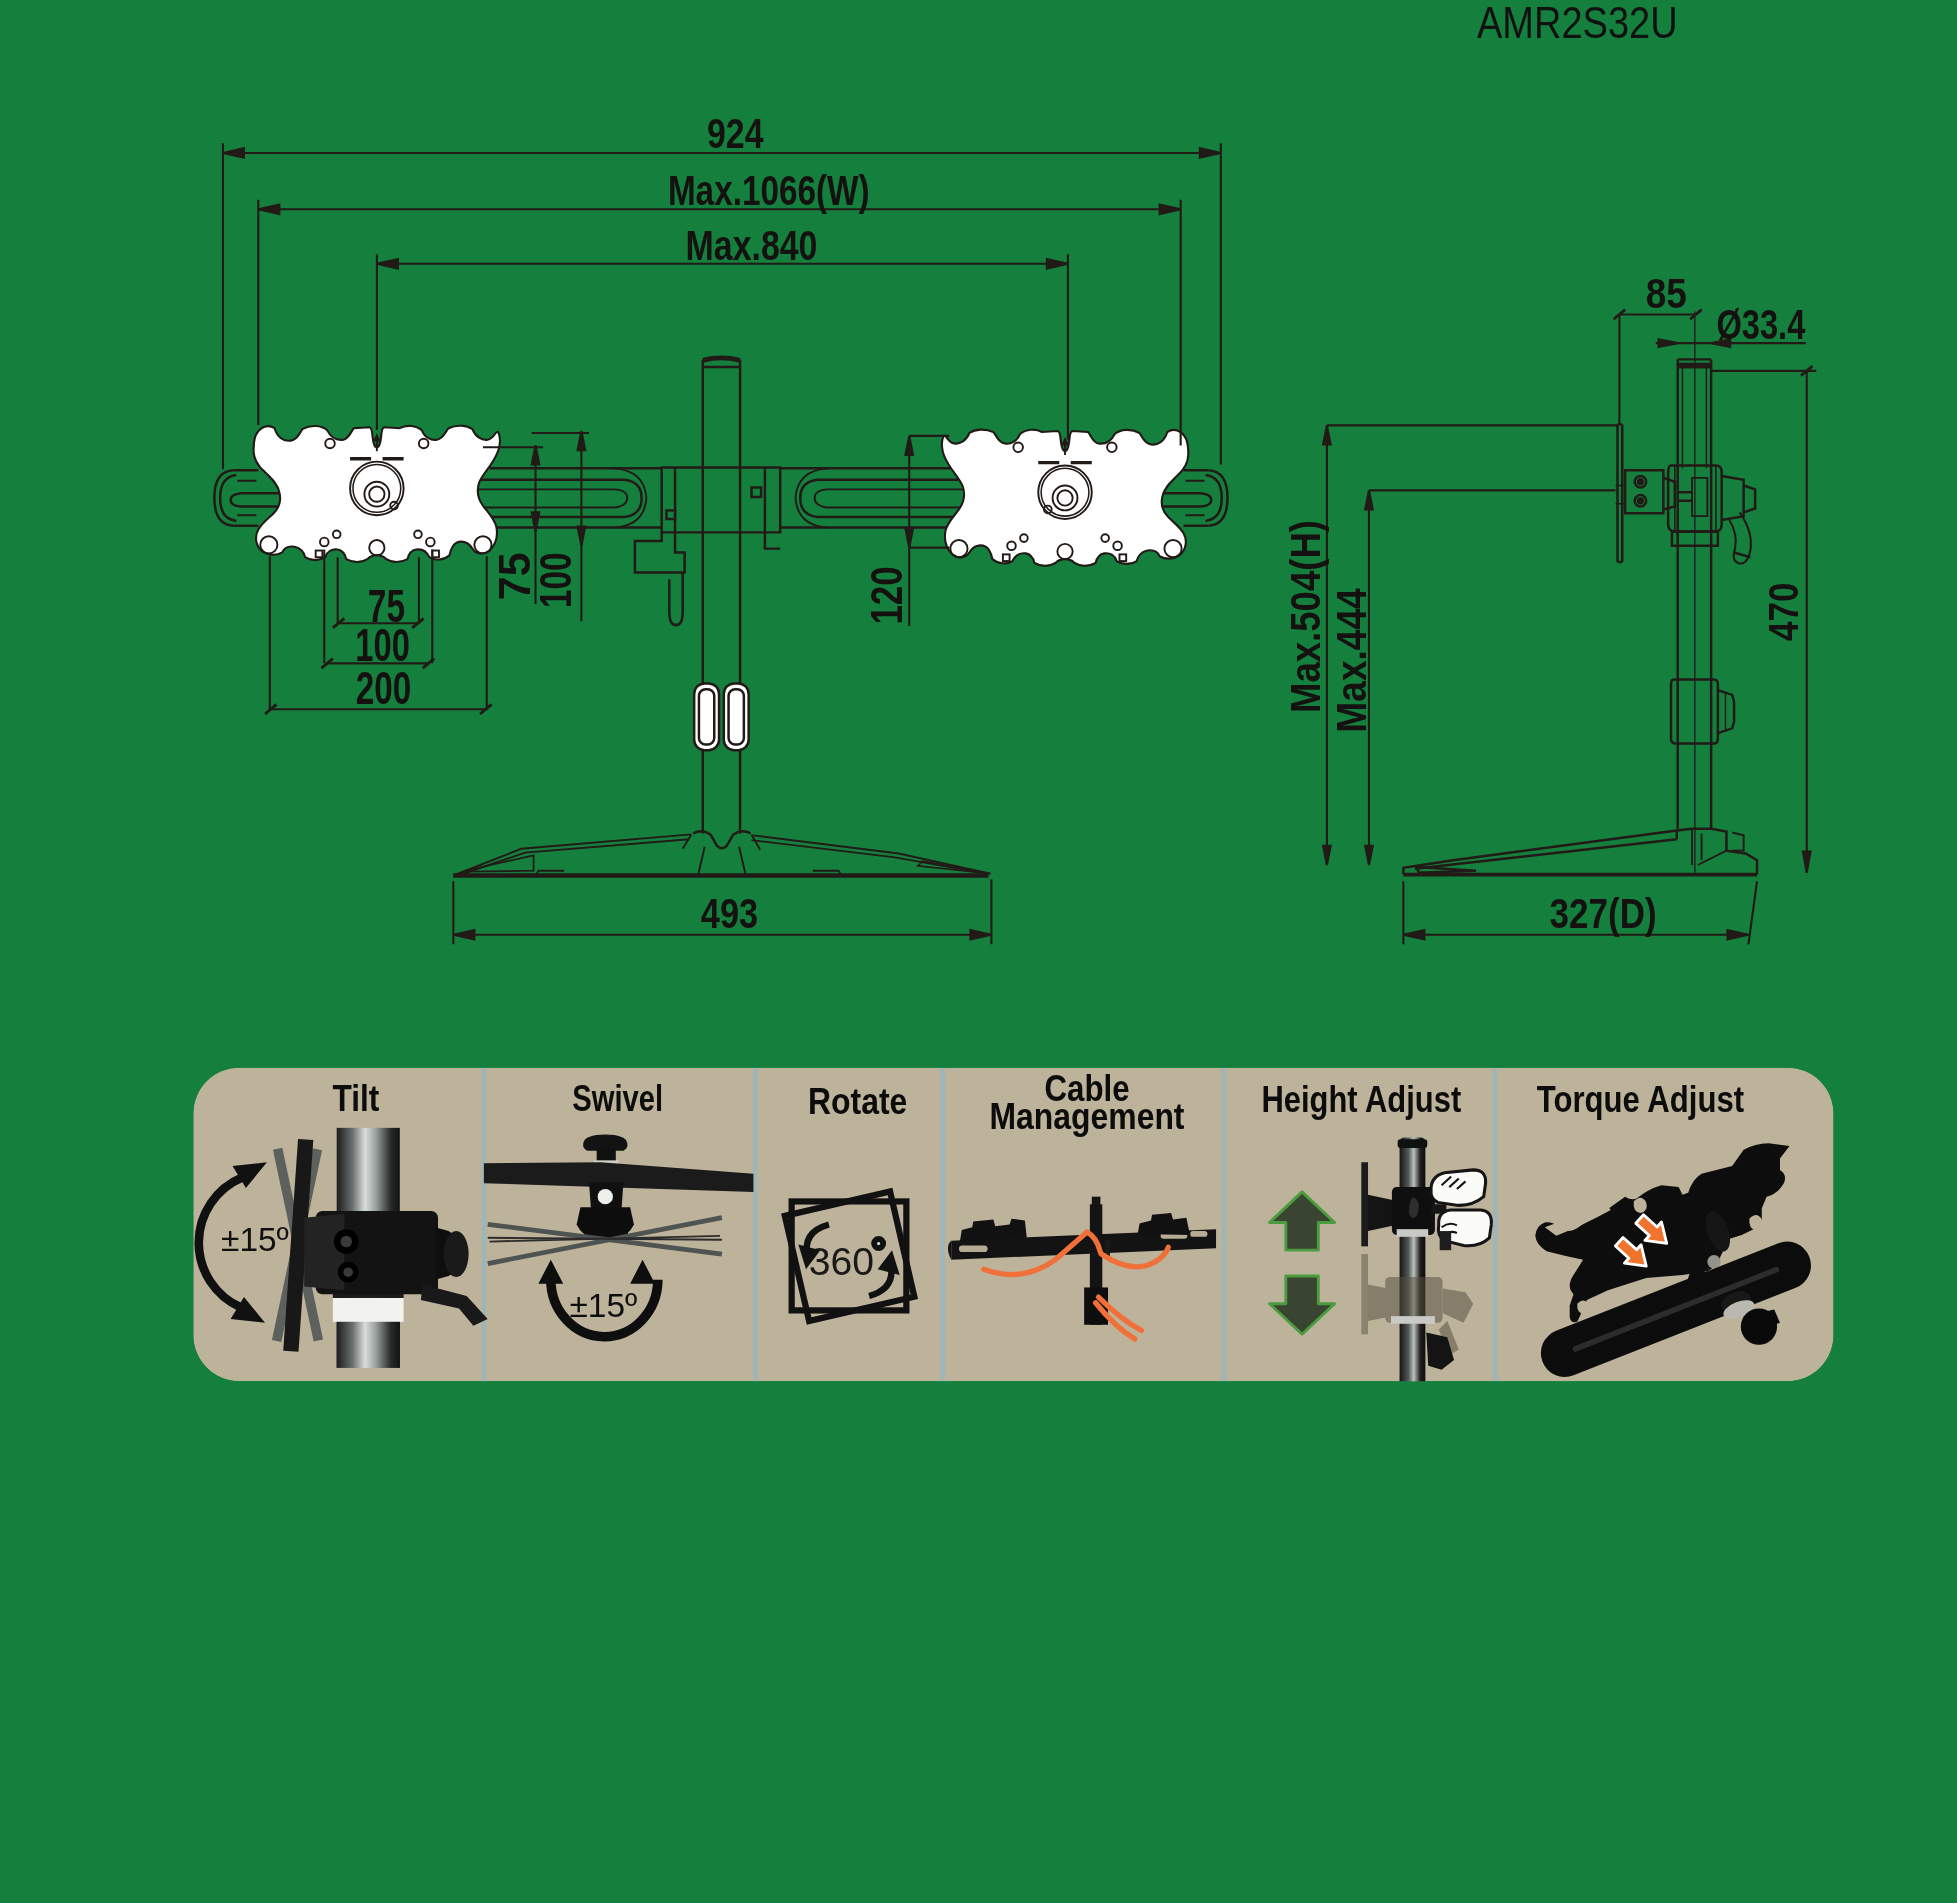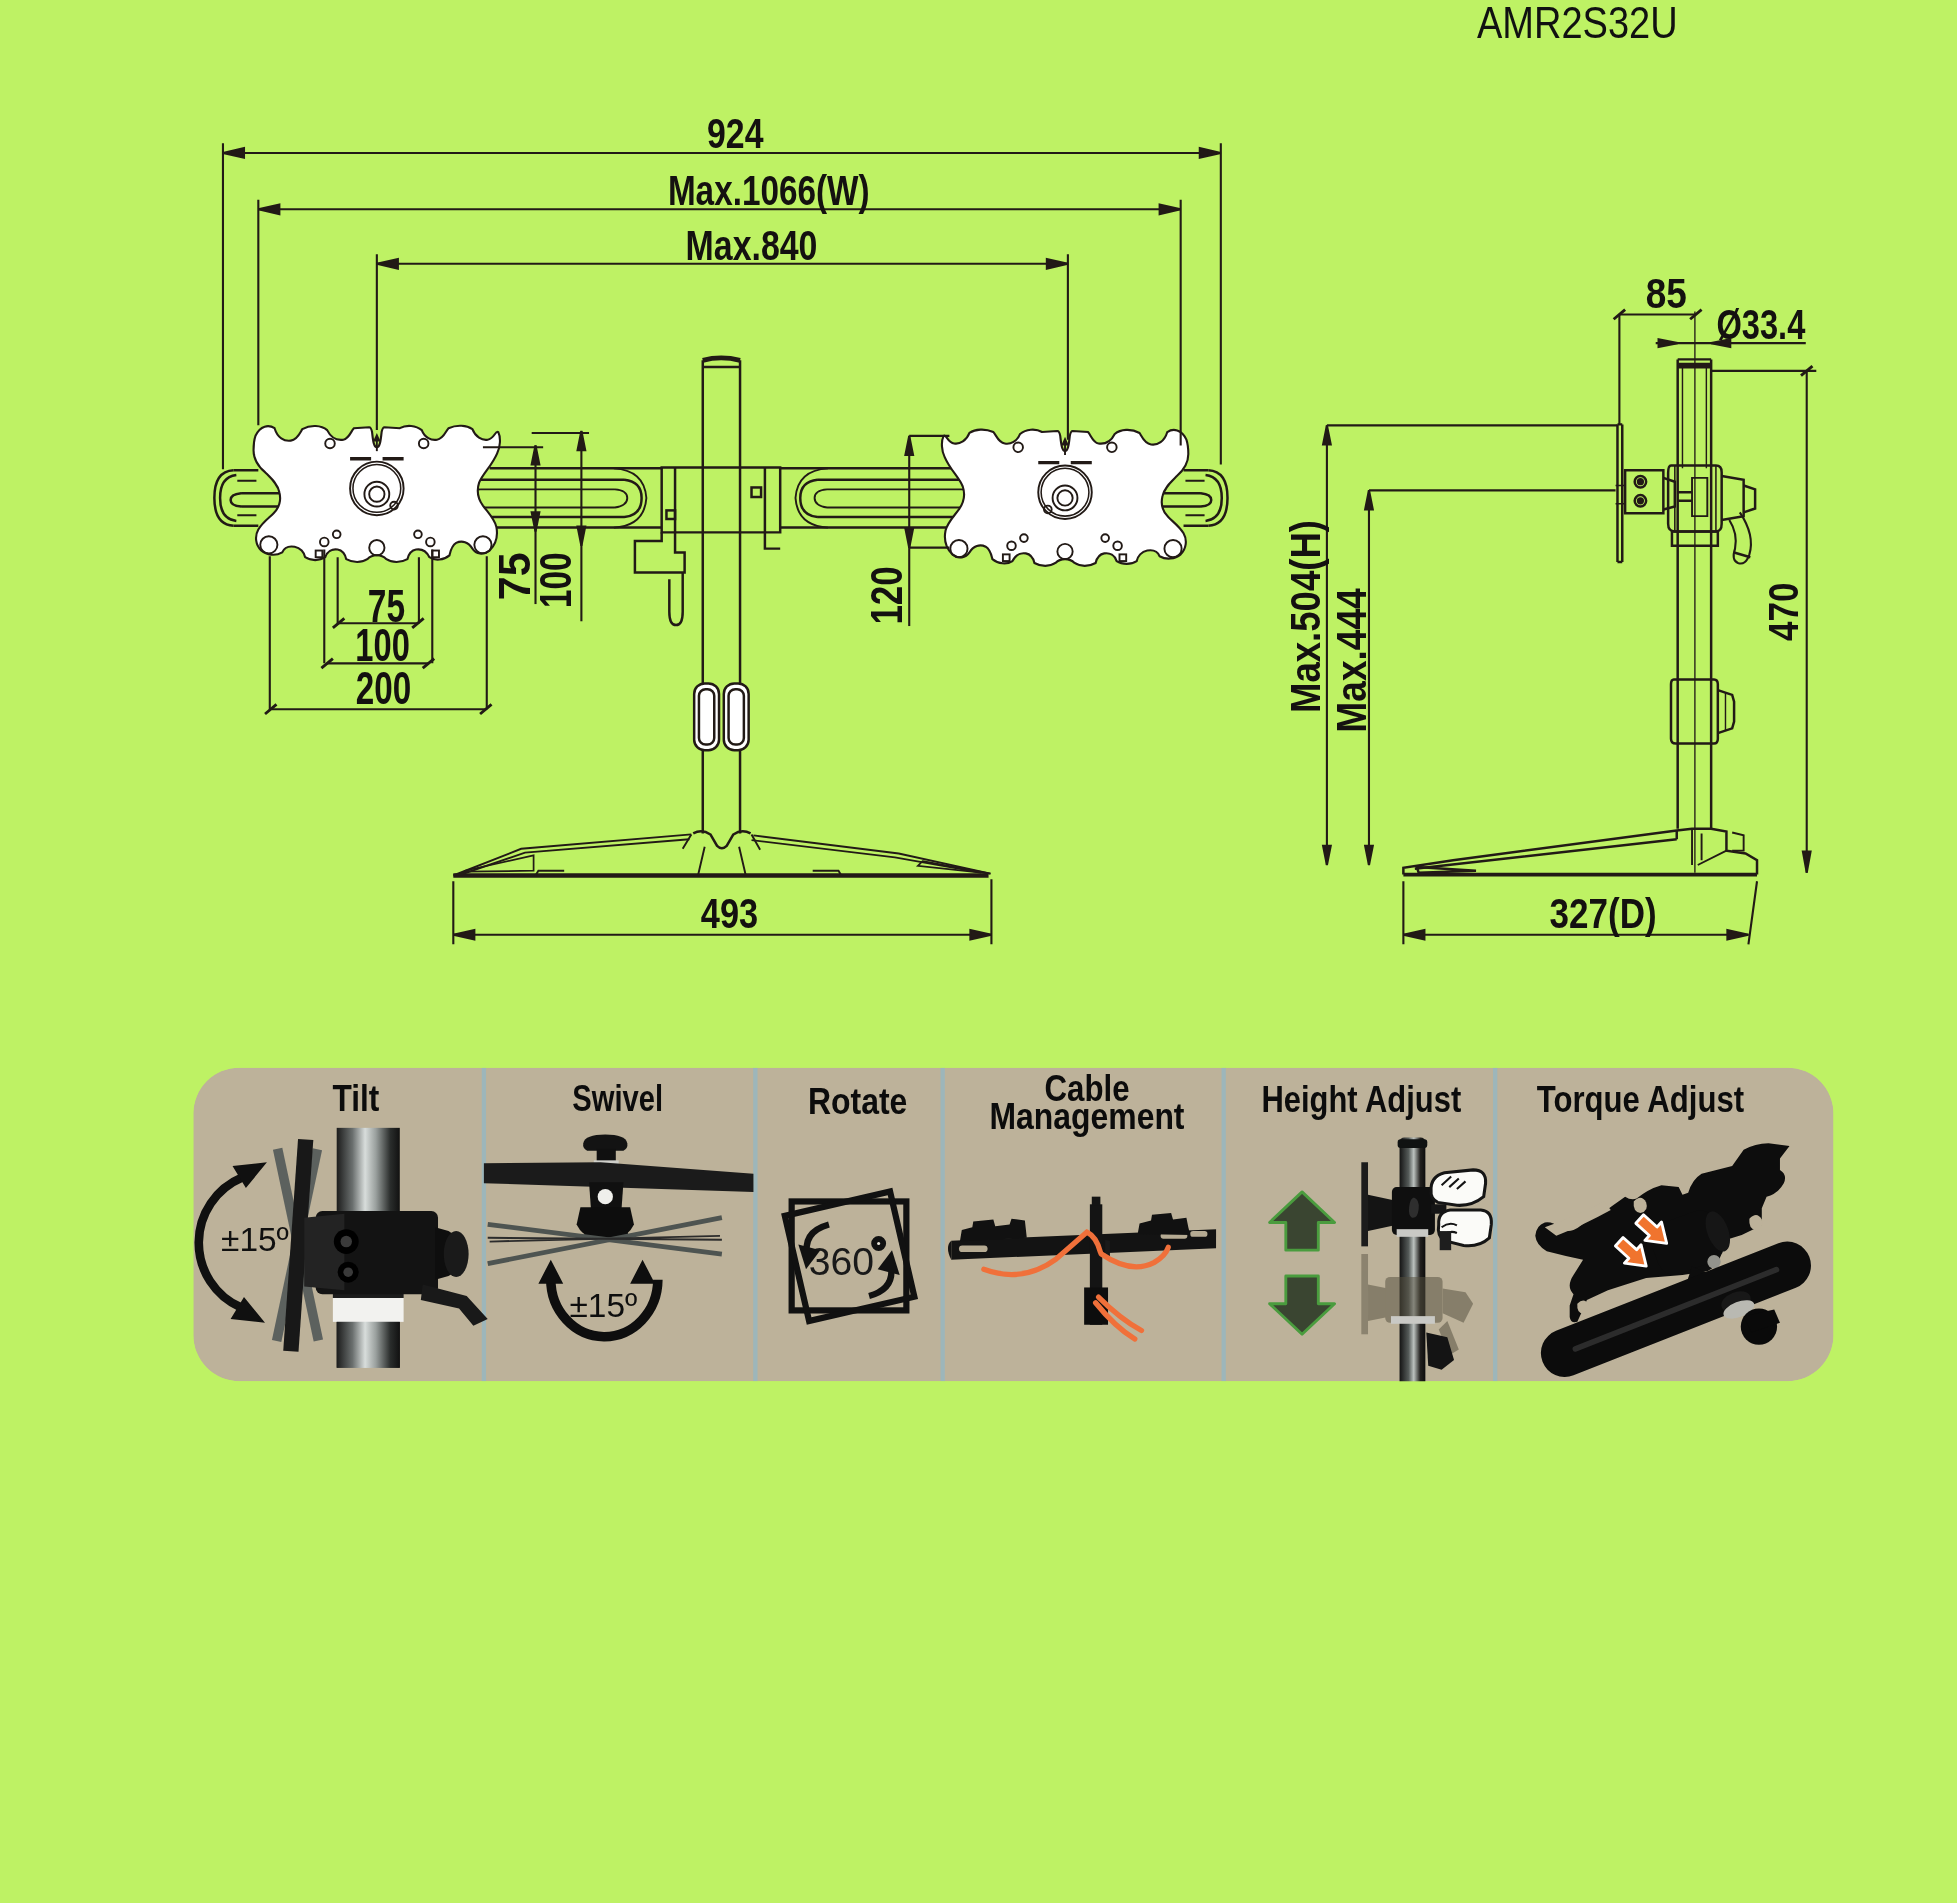--- a/index.html
+++ b/index.html
@@ -1,16 +1,16 @@
 <!DOCTYPE html>
 <html><head>
 <meta charset="utf-8">
 <style>
   html,body{margin:0;padding:0;background:#ffffff;}
-  #page{position:relative;width:1958px;height:1903px;background:#bef264;overflow:hidden;
+  #page{position:relative;width:1958px;height:1903px;background:#15803d;overflow:hidden;
         font-family:"Liberation Sans", sans-serif;}
   svg{position:absolute;top:0;left:0;}
   text{font-family:"Liberation Sans", sans-serif;}
 </style>
 </head>
 <body>
 <div id="page">
 <svg width="1958" height="1903" viewBox="0 0 2048 1991">
 <defs>
   <linearGradient id="poleGrad" x1="0" y1="0" x2="1" y2="0">

